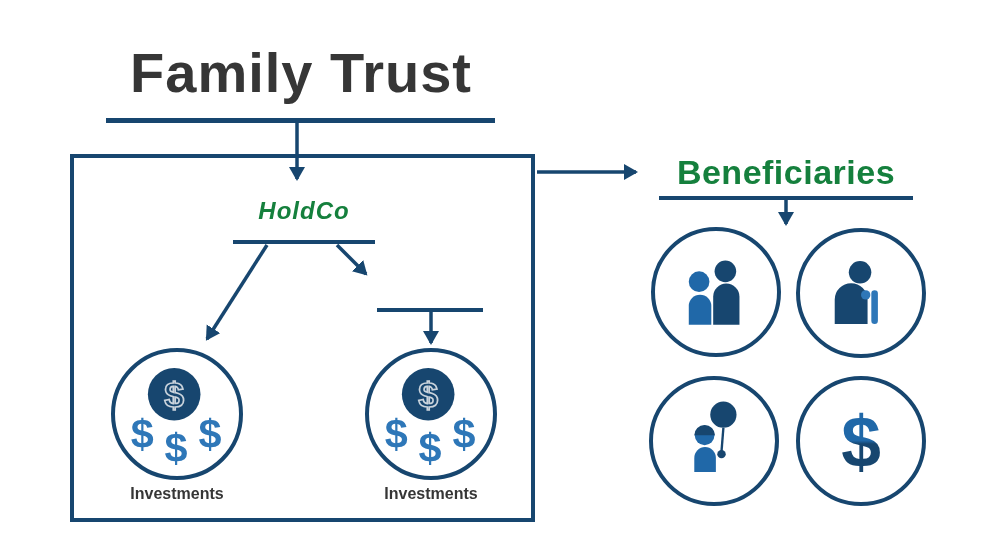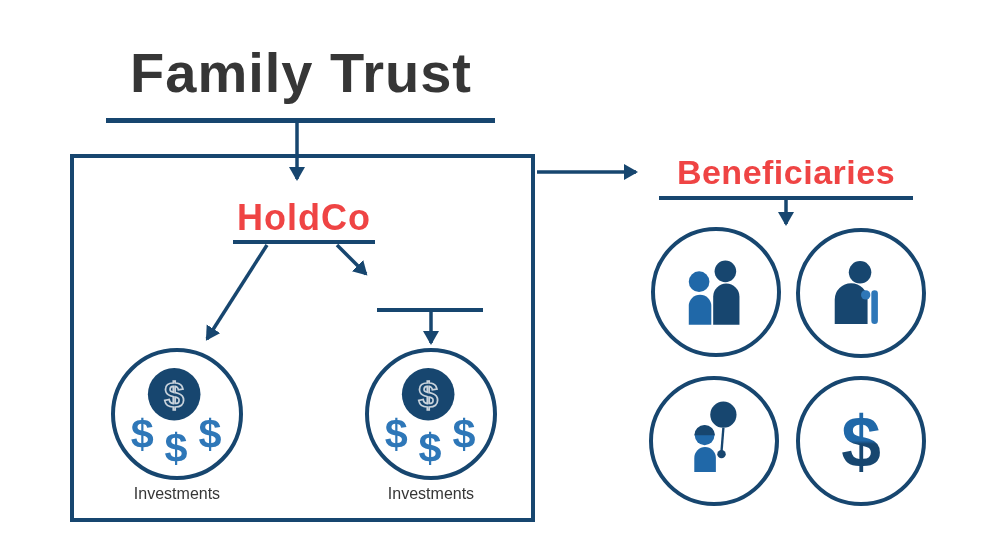--- a/index.html
+++ b/index.html
@@ -21,24 +21,24 @@
     font-size: 56px; font-weight: bold;
     letter-spacing: 1px;
     color: #363636;
     line-height: 1.1;
     white-space: nowrap;
   }
   .h2 {
     position: absolute;
     text-align: center;
     font-weight: bold;
-    color: #ef4444;
+    color: #15803d;
     white-space: nowrap;
   }
-  .holdco { left: 204px; top: 181px; width: 200px; font-size: 36px; letter-spacing: 1px; }
+  .holdco { left: 204px; top: 181px; width: 200px; font-size: 24px; letter-spacing: 1px; font-style: italic; }
   .opco   { left: 330px; top: 250px; width: 200px; font-size: 36px; letter-spacing: 1px; }
   .ben-title { left: 656px; top: 137px; width: 260px; font-size: 34px; letter-spacing: 0.5px; }
 
   .rule { position: absolute; background: #17466F; }
   .title-rule  { left: 106px; top: 102px; width: 389px; height: 5px; }
   .holdco-rule { left: 233px; top: 224px; width: 142px; height: 4px; }
   .opco-rule   { left: 377px; top: 292px; width: 106px; height: 4px; }
   .ben-rule    { left: 659px; top: 180px; width: 254px; height: 4px; }
 
   .trust-box {
@@ -62,21 +62,21 @@
   .ben-c1 { left: 651px; top: 211px; width: 130px; height: 130px; }
   .ben-c2 { left: 796px; top: 212px; width: 130px; height: 130px; }
   .ben-c3 { left: 649px; top: 360px; width: 130px; height: 130px; }
   .ben-c4 { left: 796px; top: 360px; width: 130px; height: 130px; }
 
   .caption {
     position: absolute;
     width: 132px;
     top: 469px;
     text-align: center;
-    font-size: 16px; font-weight: normal;
+    font-size: 16px; font-weight: bold;
     color: #363636;
     white-space: nowrap;
   }
   .caption-left  { left: 111px; }
   .caption-right { left: 365px; }
 
   .overlay {
     position: absolute; left: 0; top: 0;
     width: 1000px; height: 550px;
     pointer-events: none;

